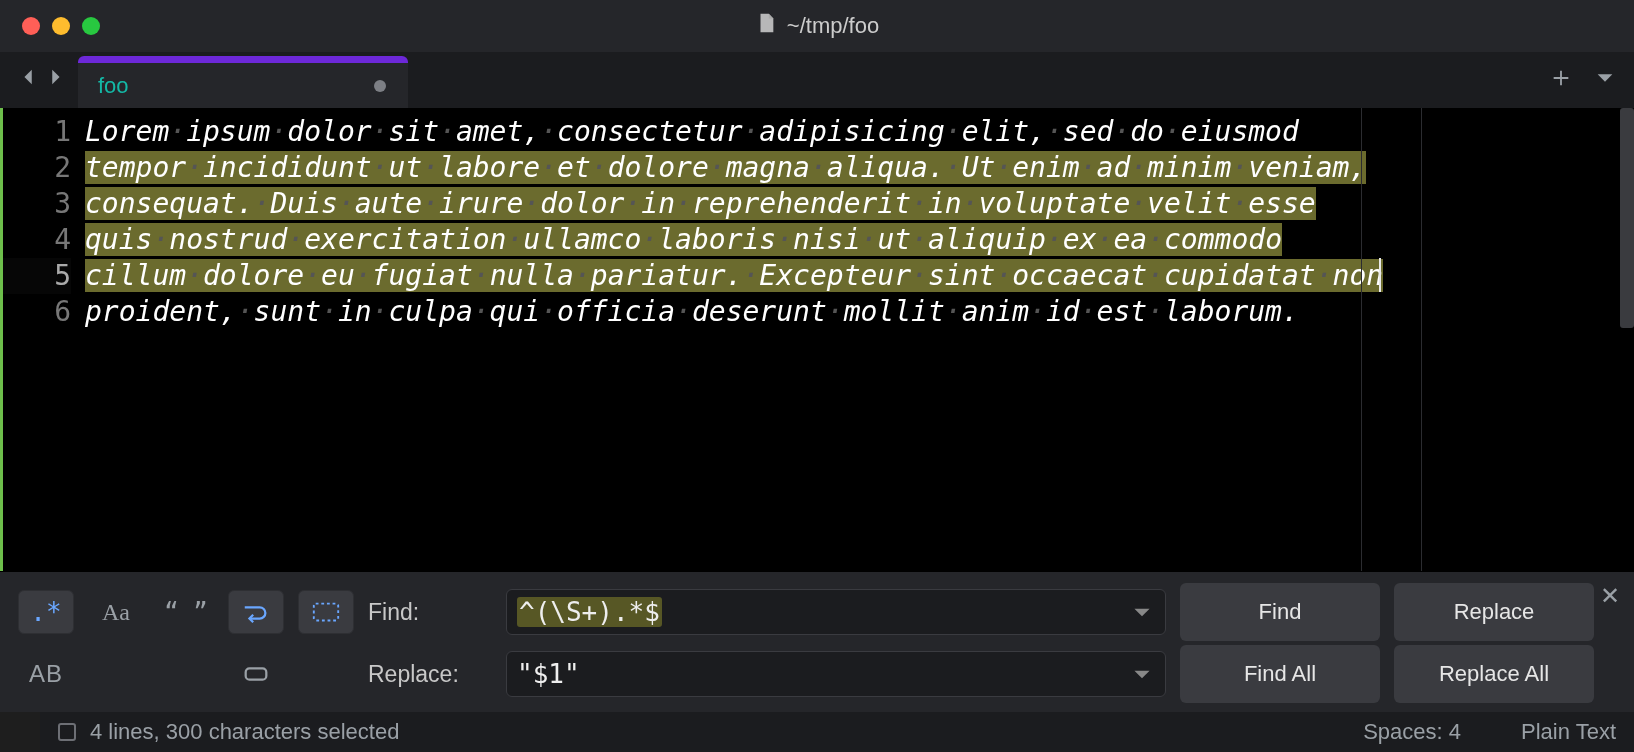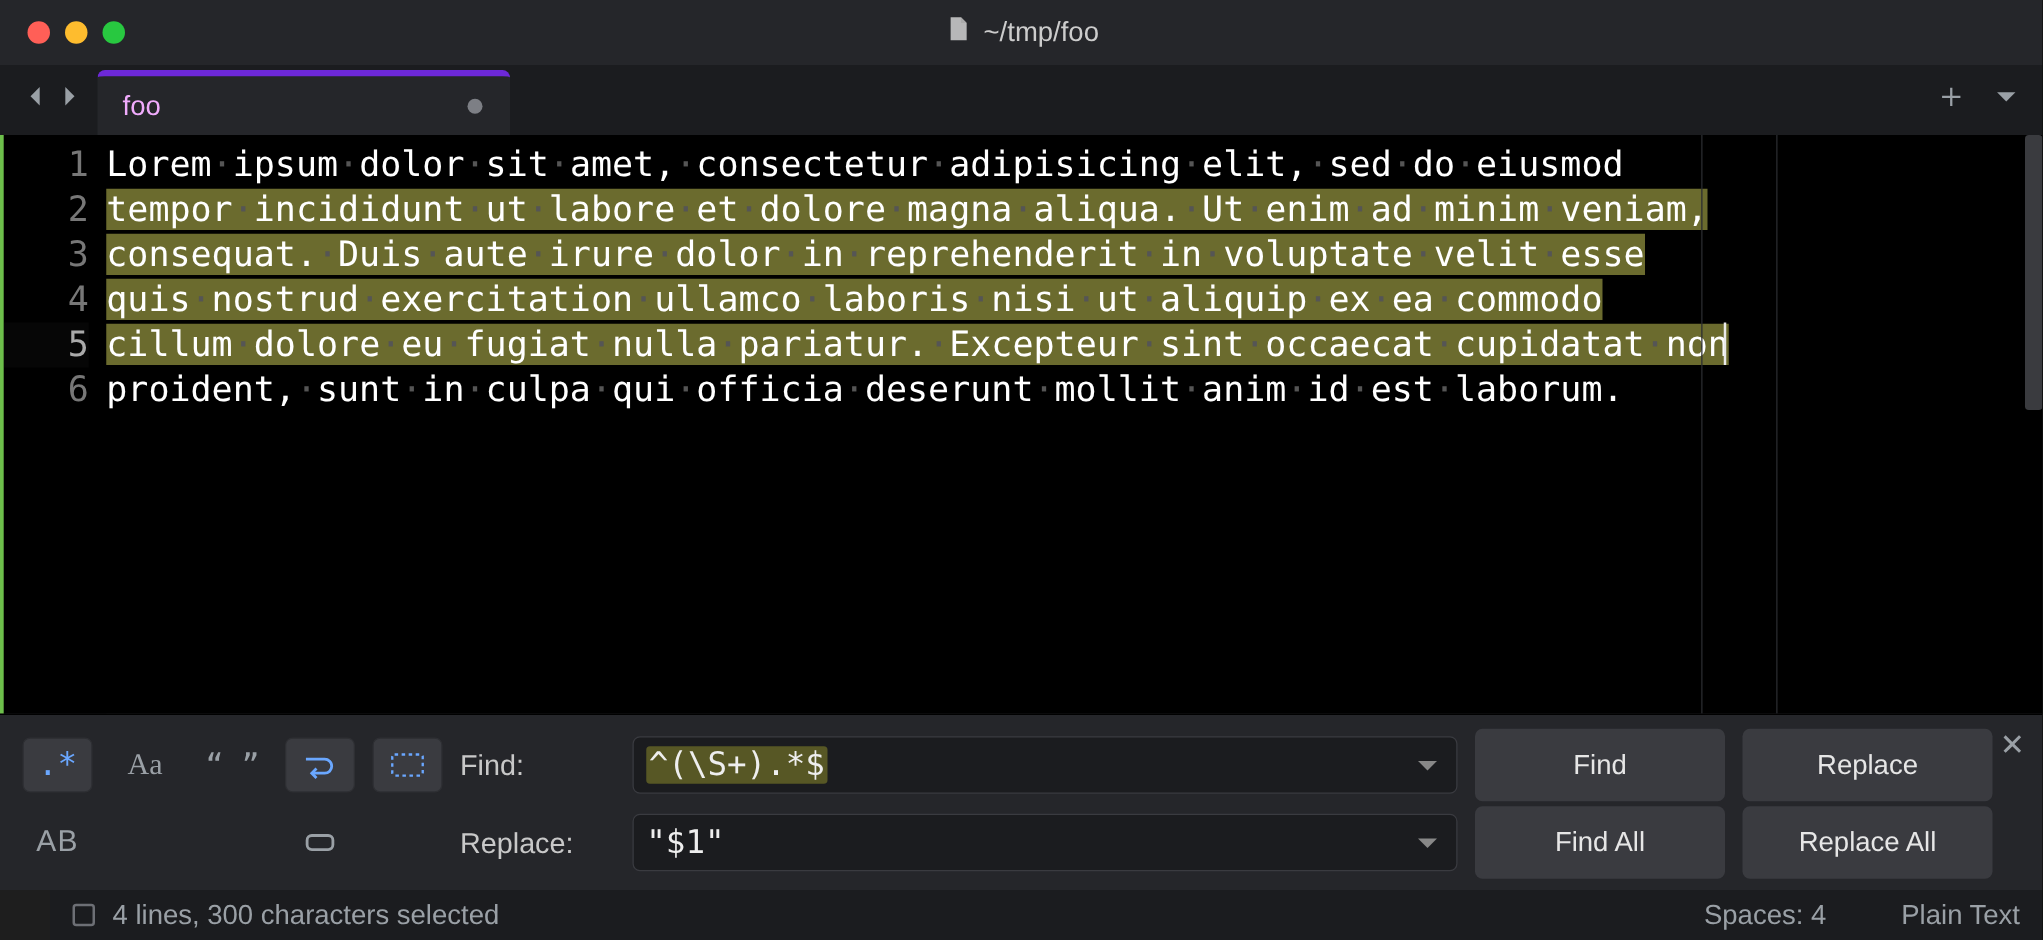--- a/index.html
+++ b/index.html
@@ -41,25 +41,25 @@
     align-items: flex-end;
     flex-shrink: 0;
     position: relative;
   }
   .nav-arrows { display: flex; align-items: center; height: 100%; padding: 0 12px 6px 18px; gap: 4px; }
   .nav-arrow  { color: #9aa0a6; cursor: default; }
   .nav-arrow svg { width: 22px; height: 22px; display: block; }
   .tab {
     height: 52px; min-width: 330px;
     background: #25262a;
-    border-top: 5px solid #6d28d9;
+    border-top: 7px solid #6d28d9;
     border-radius: 6px 6px 0 0;
     display: flex; align-items: center;
     padding: 0 20px;
-    color: #f0abfc; font-size: 22px;
+    color: #14b8a6; font-size: 22px;
     position: relative;
   }
   .tab .dirty-dot {
     width: 12px; height: 12px; border-radius: 50%;
     background: #7d7f85; position: absolute; right: 22px;
   }
   .tabbar-right { position: absolute; right: 18px; top: 50%; transform: translateY(-50%); display: flex; gap: 22px; }
   .tabbar-right svg { width: 22px; height: 22px; fill: #9aa0a6; }
 
   
@@ -76,21 +76,21 @@
   }
   .gutter {
     width: 82px; text-align: right;
     padding: 6px 14px 0 0;
     color: #777;
     user-select: none;
     background: #000;
   }
   .gutter .ln { height: 36px; }
   .gutter .ln.current { background: #2a2b2e22; color: #aaa; }
-  .code { padding: 6px 0 0 0; position: relative; }
+  .code { padding: 6px 0 0 0; position: relative; font-style: italic; }
   .code .line { height: 36px; white-space: pre; color: #fff; }
 
   
   .sp { color: #555; }
 
   
   .sel { background: #6b6b2e; }
   
   .rx  { background: #575725; border-radius: 3px; padding: 0 2px; }
 

